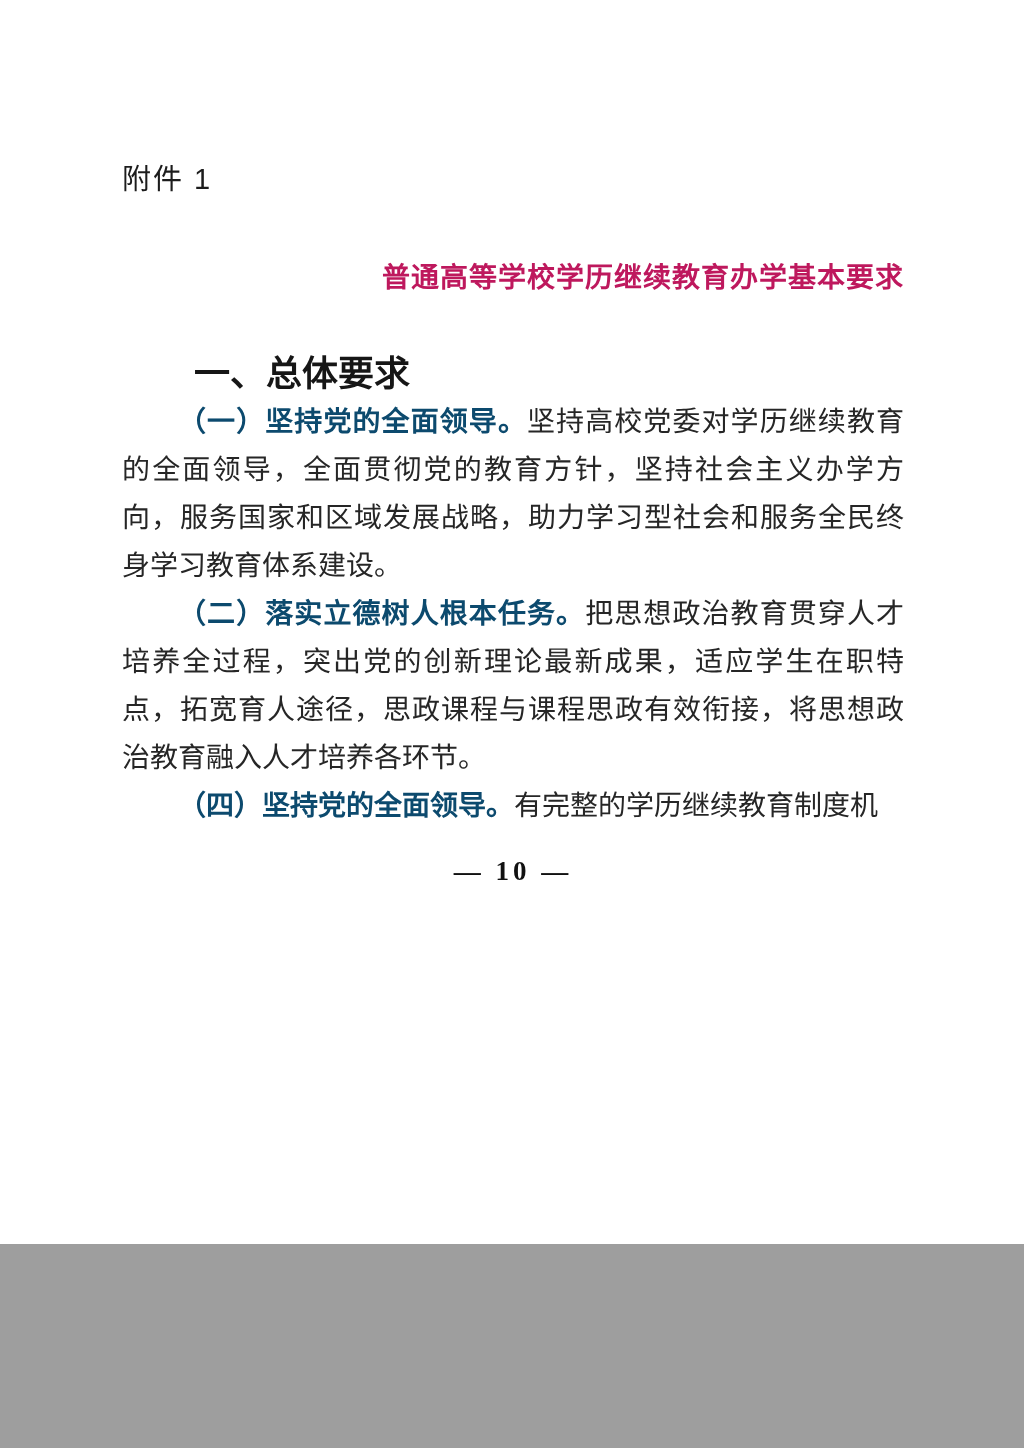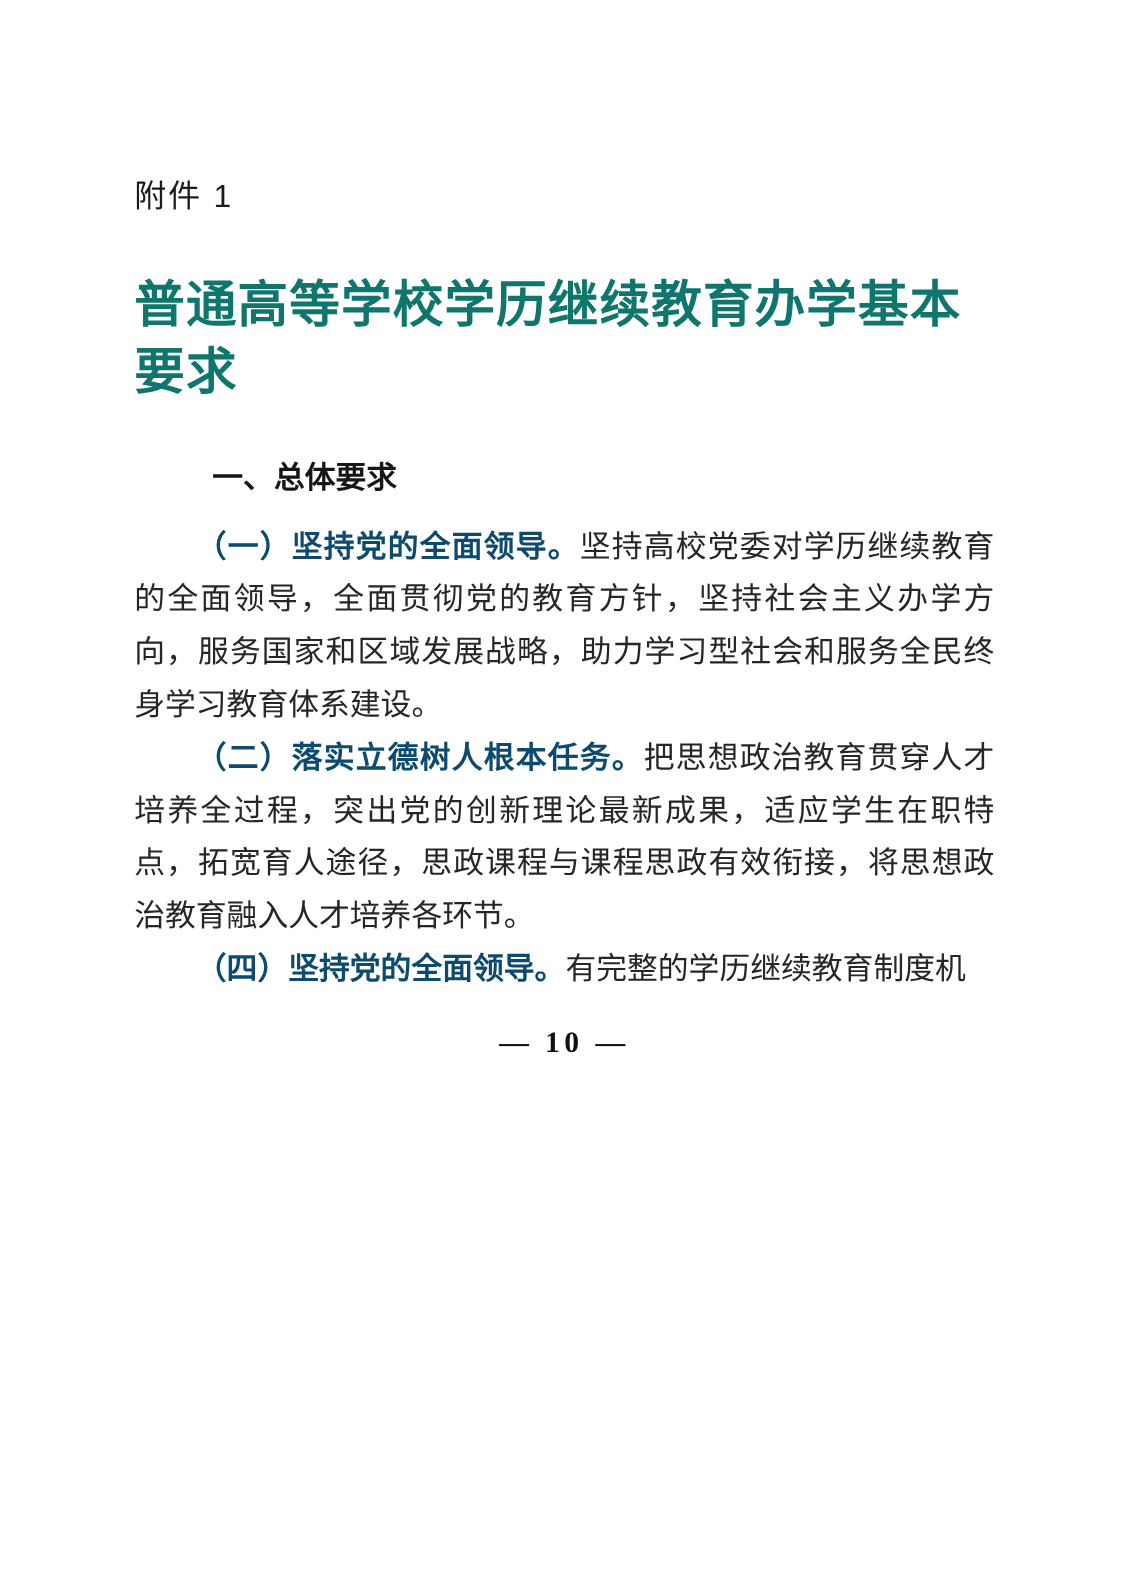--- a/index.html
+++ b/index.html
@@ -3,63 +3,63 @@
 <meta charset="utf-8">
 <style>
   html, body {
     margin: 0;
     padding: 0;
     background: #9e9e9e;
   }
   .page {
     position: relative;
     width: 1024px;
-    height: 1448px;
+    height: 1244px;
     margin: 0 auto;
     background: #ffffff;
     box-sizing: border-box;
     padding: 163px 120px 0 122px;
     font-family: "Liberation Serif", "DejaVu Serif", serif;
     color: #222222;
     overflow: hidden;
   }
   .attachment-label {
     font-family: "Liberation Sans", "DejaVu Sans", sans-serif;
     font-size: 29px;
     line-height: 32px;
     color: #1c1c1c;
     letter-spacing: 2px;
   }
   .doc-title {
     margin-top: 52px;
-    text-align: left;
+    text-align: right;
     font-weight: 700;
-    font-size: 46px;
+    font-size: 28px;
     line-height: 61px;
-    color: #0f766e;
+    color: #be185d;
     letter-spacing: 1px;
   }
   .doc-body {
     margin-top: 42px;
     font-size: 28px;
     line-height: 48px;
     text-align: justify;
     text-justify: inter-ideograph;
     color: #262626;
   }
   .para {
     margin: 0;
     text-indent: 2em;
   }
   .section-heading {
-    margin: 15px;
+    margin: 0;
     text-indent: 2em;
     font-family: "Liberation Sans", "DejaVu Sans", sans-serif;
     font-weight: 700;
-    font-size: 28px;
+    font-size: 36px;
     line-height: 48px;
     color: #161616;
     text-align: left;
   }
   .clause-lead {
     font-weight: 700;
     color: #0c4a6e;
   }
   .page-footer {
     margin-top: 22px;

